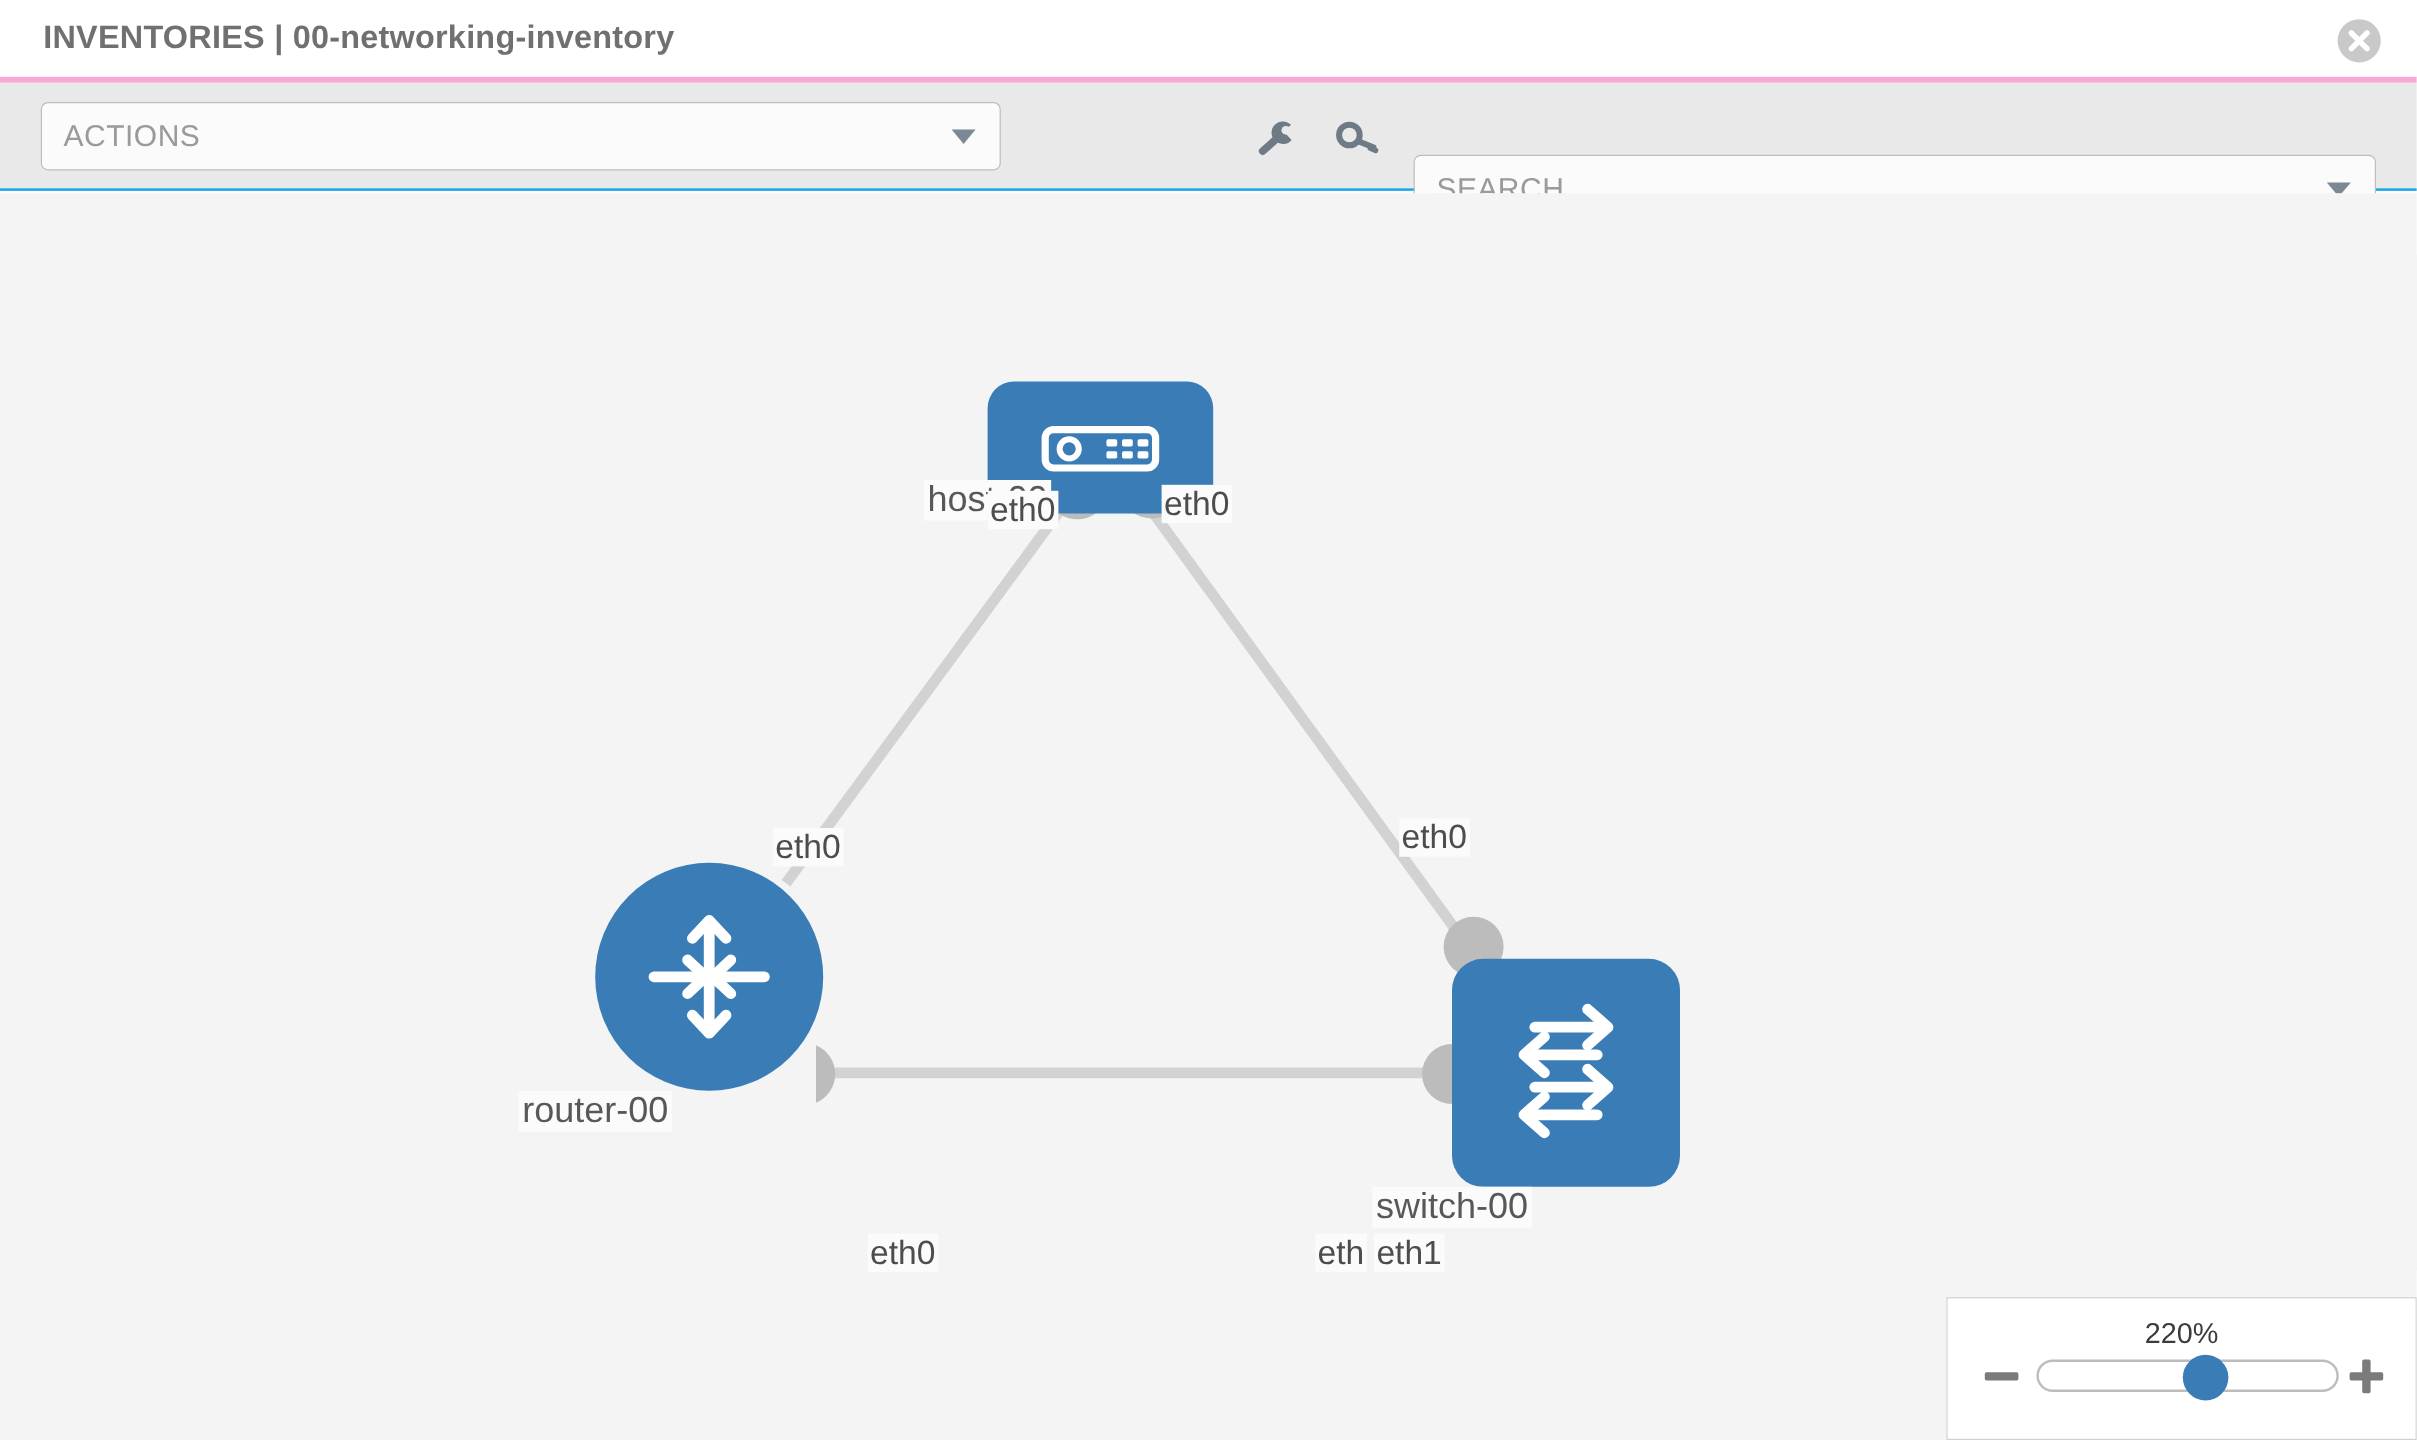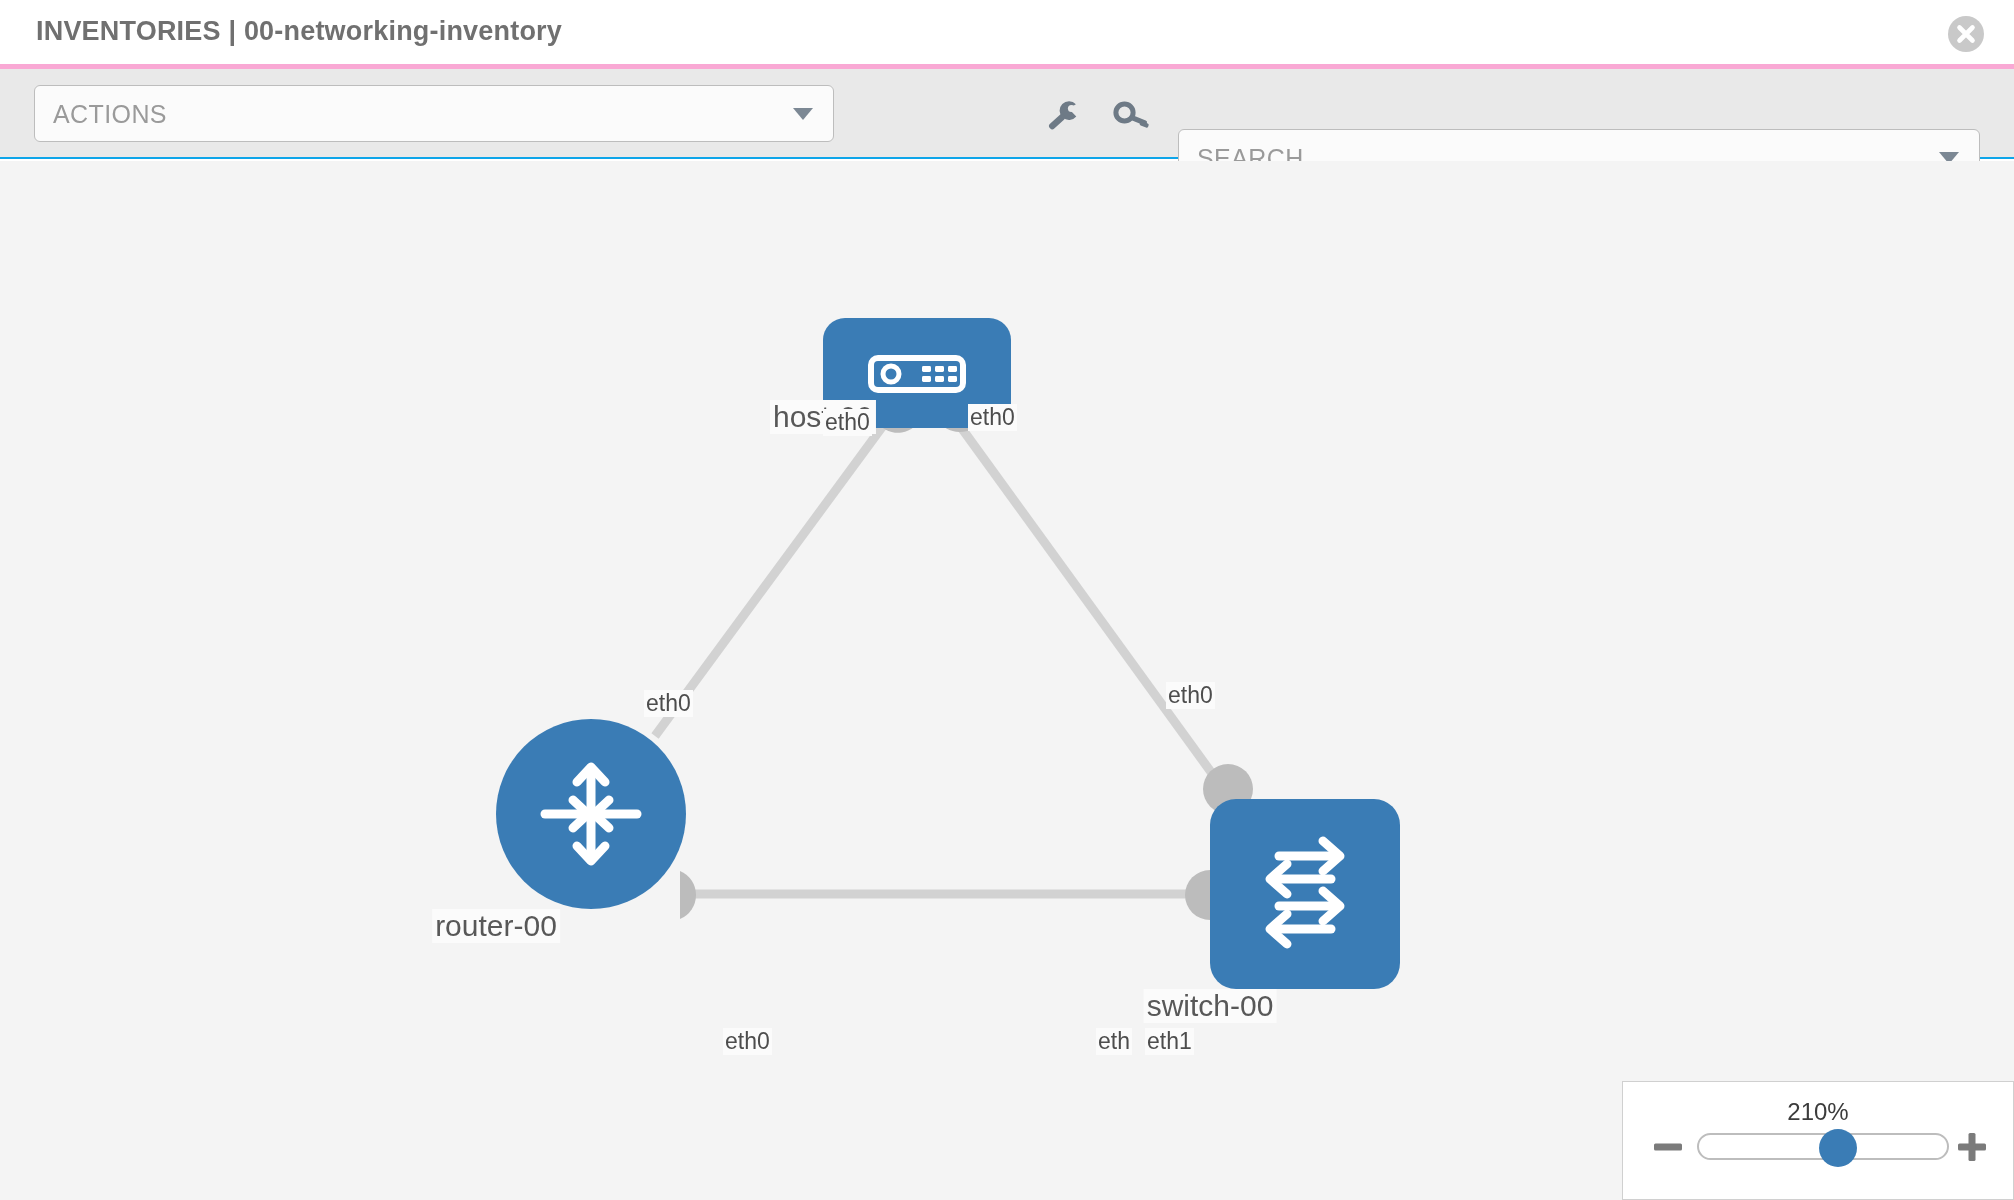--- a/index.html
+++ b/index.html
@@ -81,21 +81,21 @@
   
   #node-router { left: 496px; top: 558px; }
   #node-router .node-shape { width: 190px; height: 190px; border-radius: 50%; }
   #node-router .node-label { top: 190px; }
   
   #node-switch { left: 1210px; top: 638px; }
   #node-switch .node-shape { width: 190px; height: 190px; border-radius: 26px; }
   #node-switch .node-label { top: 190px; }
 
   .wire-label {
-    position: absolute; font-size: 23px; color: #4d4d4d;
+    position: absolute; font-size: 28px; color: #4d4d4d;
     background: #fbfbfb; padding: 0 2px; white-space: nowrap;
   }
 
   
   .zoom-panel {
     position: absolute; left: 1622px; top: 1081px;
     width: 392px; height: 119px;
     background: #ffffff; border: 1px solid #d0d0d0;
   }
   .zoom-value {
@@ -251,21 +251,21 @@
     <div class="wire-label" style="left:823px; top:248px;">eth0</div>
     <div class="wire-label" style="left:968px; top:243px;">eth0</div>
     <div class="wire-label" style="left:644px; top:529px;">eth0</div>
     <div class="wire-label" style="left:1166px; top:521px;">eth0</div>
     <div class="wire-label" style="left:723px; top:867px;">eth0</div>
     <div class="wire-label" style="left:1096px; top:867px;">eth</div>
     <div class="wire-label" style="left:1145px; top:867px;">eth1</div>
   </div>
 
   <div class="zoom-panel">
-    <div class="zoom-value">210%</div>
+    <div class="zoom-value">220%</div>
 
     <div class="zoom-minus">
       <svg width="34" height="34" viewBox="0 0 34 34">
         <rect x="3" y="13.5" width="28" height="7" rx="1.5" fill="#7b7b7b"></rect>
       </svg>
     </div>
 
     <div class="zoom-track">
       <div class="zoom-thumb" id="zoom-thumb" style="left: calc(56% - 19px);"></div>
     </div>

